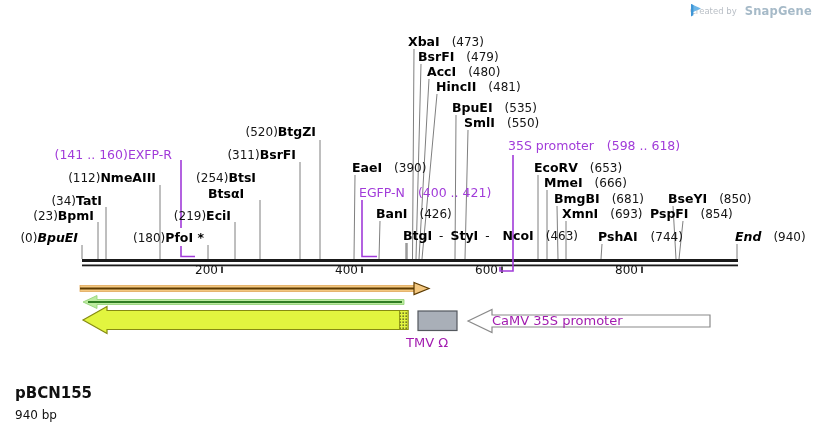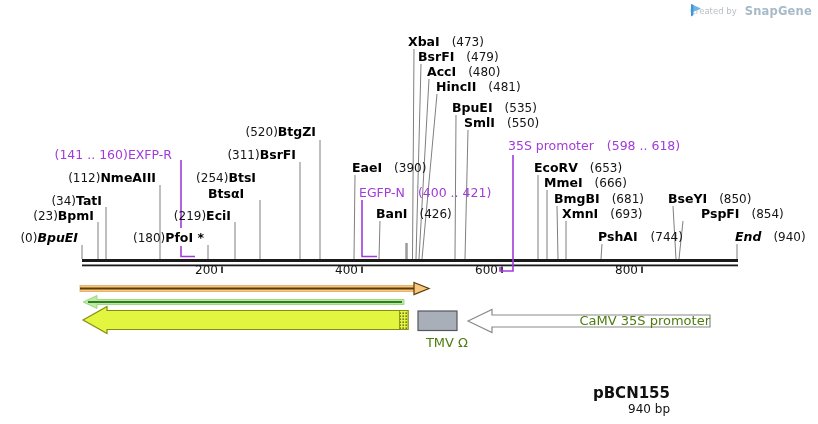--- a/index.html
+++ b/index.html
@@ -8,22 +8,22 @@
   svg{position:absolute;left:0;top:0;}
   .lbl{position:absolute;white-space:nowrap;font-size:12px;line-height:13px;color:#141414;}
   .lbl .name{font-weight:bold;font-size:12.5px;color:#000;}
   .lbl .name + .pos, .lbl .pos + .name{}
   .mid .name + .pos{margin-left:12px;}
   .purple, .purple .name, .purple .pos{color:#A13BD9;font-weight:normal;font-size:12.5px;}
   .se .name{font-style:italic;}
   .sep{font-weight:normal;margin:0 7px;color:#141414;}
   .gapwide{margin-left:13px !important;}
   .tick{position:absolute;font-size:12px;line-height:13px;color:#141414;text-align:right;}
-  .bl{position:absolute;font-size:13px;line-height:14px;color:#4d7c0f;text-align:right;}
-  #titleblock{position:absolute;left:4px;width:666px;text-align:right;}
+  .bl{position:absolute;font-size:13px;line-height:14px;color:#a21caf;text-align:left;}
+  #titleblock{position:absolute;left:15px;width:666px;text-align:left;}
   .brand{position:absolute;top:4px;right:6px;display:flex;align-items:center;}
   .createdby{font-size:8.5px;color:#b9bfc6;margin-right:5px;}
   .sg-name{font-size:11.5px;font-weight:600;color:#a6bac8;margin-left:3px;letter-spacing:.2px;text-align:center;}
 </style>
 </head>
 <body>
 
 <div id="map">
 
   <svg width="818" height="424" viewBox="0 0 818 424">
@@ -163,20 +163,23 @@
   </div>
   <div class="lbl mid" style="left:352px;top:161px">
     <span class="name">EaeI</span><span class="pos">(390)</span>
   </div>
   <div class="lbl mid purple" style="left:359px;top:186px">
     <span class="name">EGFP-N</span><span class="pos gapwide">(400 .. 421)</span>
   </div>
   <div class="lbl mid" style="left:376px;top:207px">
     <span class="name">BanI</span><span class="pos">(426)</span>
   </div>
+  <div class="lbl mid" style="left:403px;top:229px">
+    <span class="name">BtgI</span><span class="sep">-</span><span class="name">StyI</span><span class="sep">-</span><span class="name" style="margin-left:6px">NcoI</span><span class="pos">(463)</span>
+  </div>
 
   <div class="lbl mid purple" style="left:508px;top:139px">
     <span class="name">35S promoter</span><span class="pos gapwide">(598 .. 618)</span>
   </div>
   <div class="lbl mid" style="left:534px;top:161px">
     <span class="name">EcoRV</span><span class="pos">(653)</span>
   </div>
   <div class="lbl mid" style="left:544px;top:176px">
     <span class="name">MmeI</span><span class="pos">(666)</span>
   </div>
@@ -185,33 +188,33 @@
   </div>
   <div class="lbl mid" style="left:562px;top:207px">
     <span class="name">XmnI</span><span class="pos">(693)</span>
   </div>
   <div class="lbl mid" style="left:598px;top:230px">
     <span class="name">PshAI</span><span class="pos gapwide">(744)</span>
   </div>
   <div class="lbl mid" style="left:668px;top:192px">
     <span class="name">BseYI</span><span class="pos">(850)</span>
   </div>
-  <div class="lbl mid" style="left:701px;top:207px">
+  <div class="lbl mid" style="left:650px;top:207px">
     <span class="name">PspFI</span><span class="pos">(854)</span>
   </div>
   <div class="lbl mid se" style="left:735px;top:230px">
     <span class="name">End</span><span class="pos">(940)</span>
   </div>
 
   <div class="tick" style="right:600px;top:264px">200</div>
   <div class="tick" style="right:460px;top:264px">400</div>
   <div class="tick" style="right:320px;top:264px">600</div>
   <div class="tick" style="right:180px;top:264px">800</div>
 
   <div class="bl" style="left:406px;width:62px;top:336px">TMV Ω</div>
   <div class="bl" style="left:492px;width:218px;top:314px">CaMV 35S promoter</div>
 
   <div id="titleblock" style="top:385px">
     <div style="font-size:15px;font-weight:bold;line-height:16px">pBCN155</div>
-    <div style="font-size:12px;line-height:13px;margin-top:2px">940 bp</div>
+    <div style="font-size:12px;line-height:13px;margin-top:8px">940 bp</div>
   </div>
 
 </div>
 
 </body></html>

